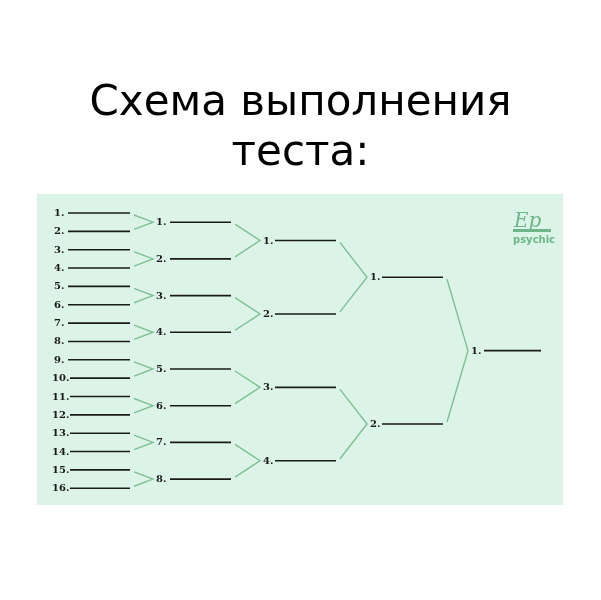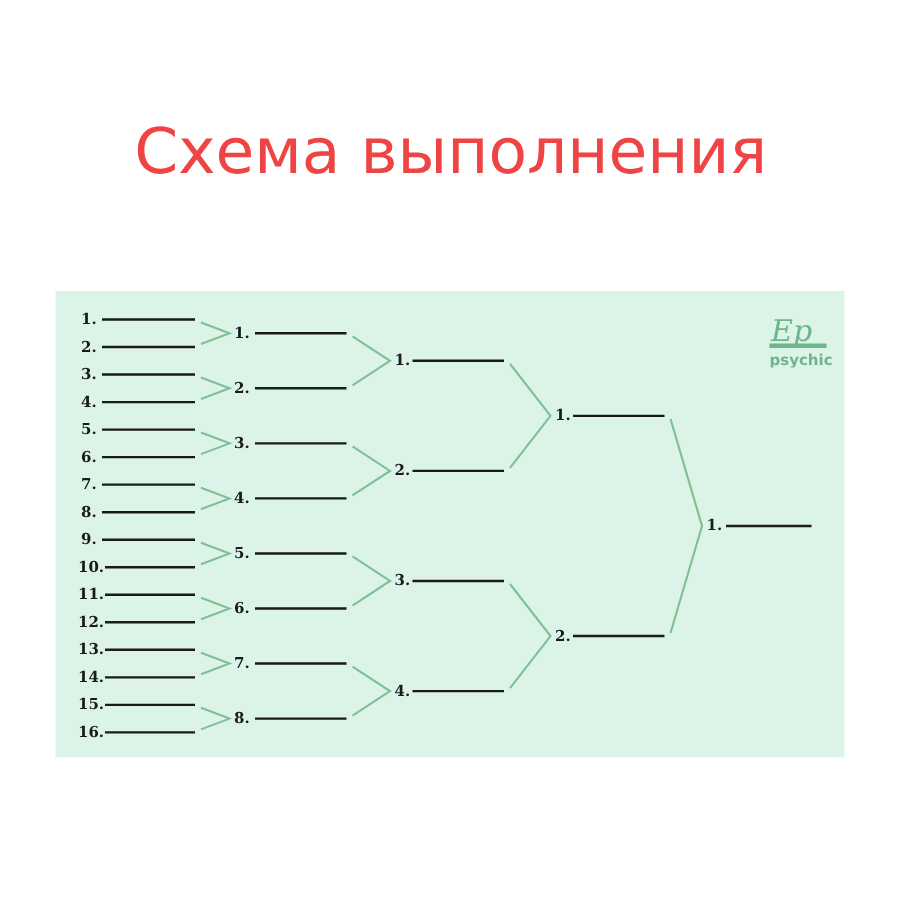--- a/index.html
+++ b/index.html
@@ -1,27 +1,28 @@
 <!DOCTYPE html>
 <html><head>
 <meta charset="utf-8">
 <style>
   html,body{margin:0;padding:0;background:#ffffff;}
   body{width:601px;height:600px;position:relative;overflow:hidden;font-family:"DejaVu Sans","Liberation Sans",sans-serif;}
-  .title{position:absolute;left:0;top:76px;width:601px;text-align:center;color:#ef4444;font-size:42px;line-height:50px;font-family:"DejaVu Sans",sans-serif;}
+  .title{position:absolute;left:0;top:76px;width:601px;text-align:center;color:#000000;font-size:42px;line-height:50px;font-family:"DejaVu Sans",sans-serif;}
   .panel{position:absolute;left:37px;top:194px;width:526px;height:311px;background:#dcf4e8;}
   svg{position:absolute;left:0;top:0;}
   .lbl{font-family:"DejaVu Serif","Liberation Serif",serif;font-weight:bold;font-size:10px;fill:#1a1a1a;}
   .logo{position:absolute;left:510px;top:205px;width:46px;height:40px;}
 </style>
 </head>
 <body>
 
 <div class="title">
   <div>Схема выполнения</div>
+  <div>теста:</div>
 </div>
 
 <div class="panel"></div>
 
 <svg id="bracket" width="601" height="600" viewBox="0 0 601 600">
     <text x="54" y="216" class="lbl" text-anchor="start">1.</text>
     <line x1="68" x2="130" y1="213" y2="213" stroke="#1a1a1a" stroke-width="1.6"></line>
     <text x="54" y="234.35" class="lbl" text-anchor="start">2.</text>
     <line x1="68" x2="130" y1="231.35" y2="231.35" stroke="#1a1a1a" stroke-width="1.6"></line>
     <text x="54" y="252.7" class="lbl" text-anchor="start">3.</text>

